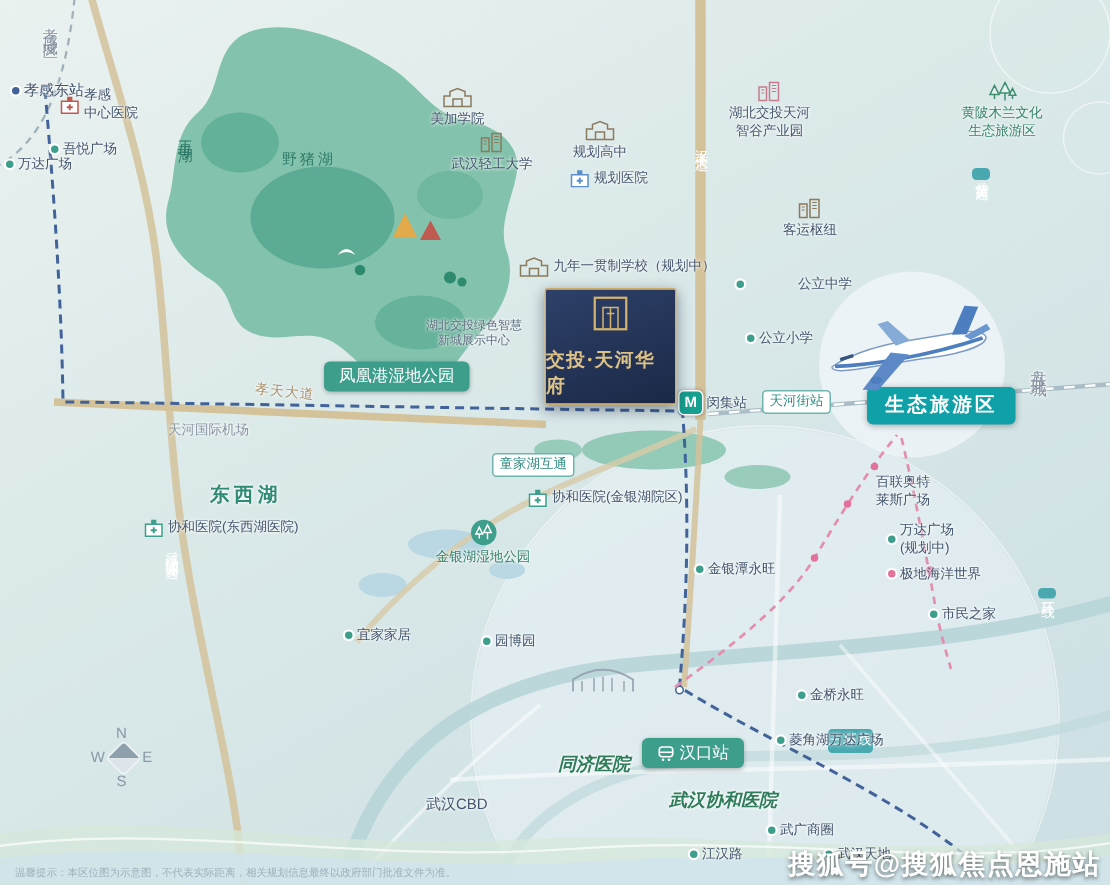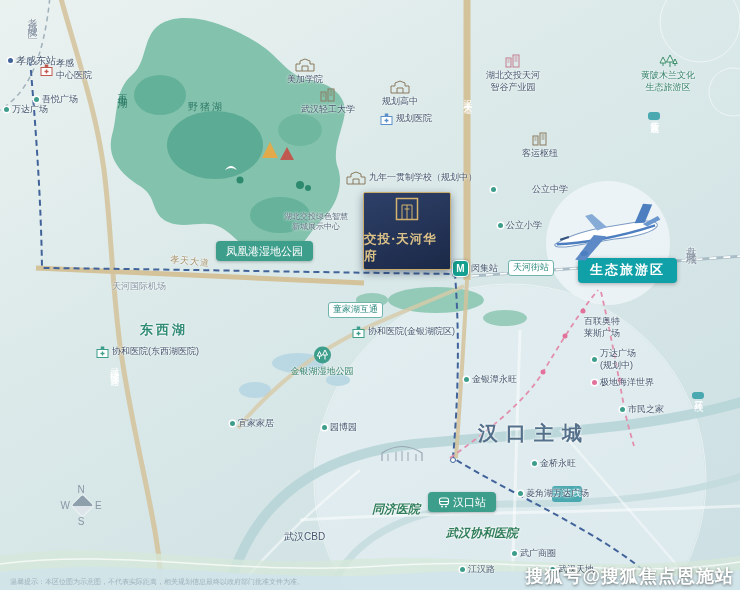--- a/index.html
+++ b/index.html
@@ -216,21 +216,20 @@
       <div class="lbl poi-sm" style="left: 230px; top: 418px;"><span class="ic ic-left"><i class="dot"></i></span><span class="txt">宜家家居</span></div>
       <div class="lbl poi-sm" style="left: 322px; top: 422px;"><span class="ic ic-left"><i class="dot"></i></span><span class="txt">园博园</span></div>
       <div class="lbl poi-sm" style="left: 584px; top: 316px;"><span class="txt">百联奥特
 莱斯广场</span></div>
       <div class="lbl poi-sm" style="left: 592px; top: 348px;"><span class="ic ic-left"><i class="dot"></i></span><span class="txt">万达广场
 (规划中)</span></div>
       <div class="lbl poi-sm" style="left: 592px; top: 377px;"><span class="ic ic-left"><i class="dot dp"></i></span><span class="txt">极地海洋世界</span></div>
       <div class="lbl poi-sm" style="left: 620px; top: 404px;"><span class="ic ic-left"><i class="dot"></i></span><span class="txt">市民之家</span></div>
       <div class="lbl road-pill vert" style="left: 692px; top: 392px;"><span class="txt">三环线</span></div>
       <div class="lbl road-pill" style="left: 552px; top: 486px;"><span class="txt">三环线</span></div>
-      <div class="lbl area-lg" style="left: 478px; top: 420px;"><span class="txt">汉口主城</span></div>
       <div class="lbl" style="left: 380px; top: 444px;"><span class="ic ic-left"><svg width="44" height="18" viewBox="0 0 44 18">
             <path d="M2 17 V9 Q22 -4 42 9 V17" fill="none" stroke="#98a6b3" stroke-width="1.2"></path>
             <path d="M8 17 V10 M16 17 V8 M22 17 V7 M28 17 V8 M36 17 V10" stroke="#98a6b3" stroke-width="1"></path>
           </svg></span></div>
       <div class="lbl badge-green" style="left: 428px; top: 455px;">
         <span class="ic ic-left">
           <svg width="12" height="11" viewBox="0 0 12 11">
             <rect x="1.5" y="1" width="9" height="6.5" rx="2" fill="none" stroke="#fff" stroke-width="1.1"></rect>
             <path d="M1.5 4.5h9" stroke="#fff" stroke-width="1"></path>
             <circle cx="4" cy="9.5" r="0.9" fill="#fff"></circle>

